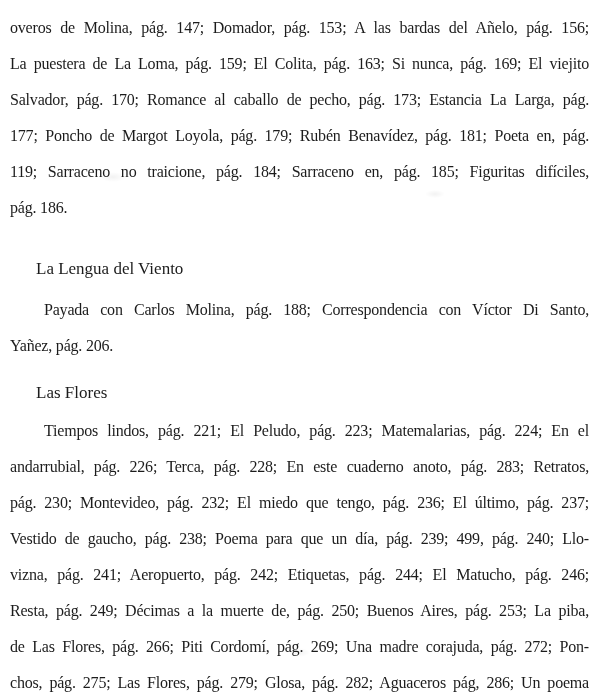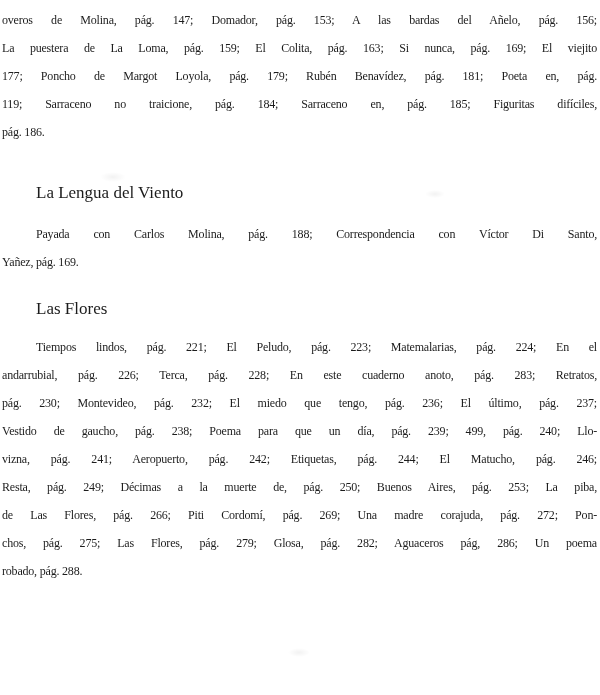--- a/index.html
+++ b/index.html
@@ -10,22 +10,22 @@
     background: #ffffff;
     color: #1c1c1c;
     font-family: "Liberation Serif", "DejaVu Serif", serif;
   }
   .page {
     position: relative;
     width: 595px;
     padding: 6px 3px 0 2px;
   }
   .ln {
-    margin: 0;
-    font-size: 12px;
+    margin: 8px;
+    font-size: 16px;
     line-height: 28px;
     letter-spacing: -0.2px;
     text-align: justify;
     text-align-last: justify;
   }
   .ln.first { text-indent: 34px; }
   .ln.end   { text-align-last: left; }
   .hd {
     margin: 0;
     padding-left: 34px;
@@ -49,30 +49,31 @@
   .s3 { left: 288px; top: 648px; width: 22px; height: 9px; }
 </style>
 </head>
 <body>
 
 <main class="page">
 
   <section>
     <p class="ln">overos de Molina, pág. 147; Domador, pág. 153; A las bardas del Añelo, pág. 156;</p>
     <p class="ln">La puestera de La Loma, pág. 159; El Colita, pág. 163; Si nunca, pág. 169; El viejito</p>
+    <p class="ln">Salvador, pág. 170; Romance al caballo de pecho, pág. 173; Estancia La Larga, pág.</p>
     <p class="ln">177; Poncho de Margot Loyola, pág. 179; Rubén Benavídez, pág. 181; Poeta en, pág.</p>
     <p class="ln">119; Sarraceno no traicione, pág. 184; Sarraceno en, pág. 185; Figuritas difíciles,</p>
     <p class="ln end">pág. 186.</p>
   </section>
 
   <h2 class="hd sp-h1">La Lengua del Viento</h2>
 
   <section class="sp-p2">
     <p class="ln first">Payada con Carlos Molina, pág. 188; Correspondencia con Víctor Di Santo,</p>
-    <p class="ln end">Yañez, pág. 169.</p>
+    <p class="ln end">Yañez, pág. 206.</p>
   </section>
 
   <h2 class="hd sp-h2">Las Flores</h2>
 
   <section class="sp-p3">
     <p class="ln first">Tiempos lindos, pág. 221; El Peludo, pág. 223; Matemalarias, pág. 224; En el</p>
     <p class="ln">andarrubial, pág. 226; Terca, pág. 228; En este cuaderno anoto, pág. 283; Retratos,</p>
     <p class="ln">pág. 230; Montevideo, pág. 232; El miedo que tengo, pág. 236; El último, pág. 237;</p>
     <p class="ln">Vestido de gaucho, pág. 238; Poema para que un día, pág. 239; 499, pág. 240; Llo-</p>
     <p class="ln">vizna, pág. 241; Aeropuerto, pág. 242; Etiquetas, pág. 244; El Matucho, pág. 246;</p>

